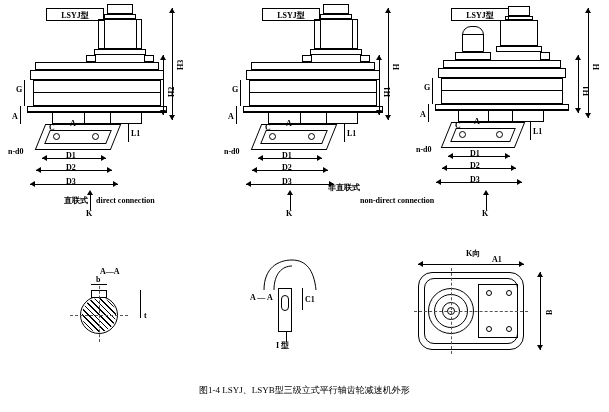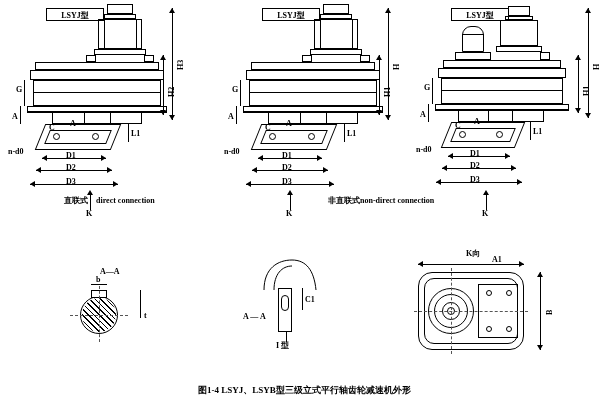--- a/index.html
+++ b/index.html
@@ -9,21 +9,21 @@
   .lbl.b{font-weight:bold;}
   .lbl.rot{transform-origin:left top;}
   .ln{position:absolute;background:#000;}
   .h1{height:1px;}
   .v1{width:1px;}
   .box{position:absolute;border:1px solid #000;box-sizing:border-box;}
   .boxt{position:absolute;border:1px solid #000;box-sizing:border-box;background:#fff;}
   .cl{position:absolute;border-top:1px dashed #555;}
   .clv{position:absolute;border-left:1px dashed #555;}
   .hatch{position:absolute;background:repeating-linear-gradient(45deg,#000 0 1px,transparent 1px 4px);}
-  .caption{position:absolute;left:0;width:609px;text-align:center;font-size:9px;font-weight:bold;}
+  .caption{position:absolute;left:0;width:609px;text-align:center;font-size:9px;font-weight:normal;}
   .title-box{position:absolute;border:1px solid #000;background:#fff;font-size:8px;font-weight:bold;text-align:center;box-sizing:border-box;padding-top:1px;}
   .circ{position:absolute;border:1px solid #000;border-radius:50%;box-sizing:border-box;}
   .arrowd{position:absolute;width:0;height:0;border-left:3px solid transparent;border-right:3px solid transparent;border-top:5px solid #000;}
   .arrowu{position:absolute;width:0;height:0;border-left:3px solid transparent;border-right:3px solid transparent;border-bottom:5px solid #000;}
   .arrowl{position:absolute;width:0;height:0;border-top:3px solid transparent;border-bottom:3px solid transparent;border-right:5px solid #000;}
   .arrowr{position:absolute;width:0;height:0;border-top:3px solid transparent;border-bottom:3px solid transparent;border-left:5px solid #000;}
 </style>
 </head>
 <body>
 
@@ -155,21 +155,21 @@
 
   <div class="ln h1" style="left:246px;top:184px;width:88px;"></div>
   <div class="arrowl" style="left:246px;top:181px;"></div>
   <div class="arrowr" style="left:329px;top:181px;"></div>
   <div class="lbl b" style="left:282px;top:178px;">D3</div>
 
   <div class="ln v1" style="left:290px;top:192px;height:18px;"></div>
   <div class="arrowu" style="left:287px;top:190px;"></div>
   <div class="lbl b" style="left:286px;top:210px;">K</div>
 
-  <div class="lbl b" style="left:328px;top:197px;">非直联式</div>
+  <div class="lbl b" style="left:328px;top:184px;">非直联式</div>
   <div class="lbl b" style="left:360px;top:197px;">non-direct connection</div>
 
   <div class="title-box" style="left:451px;top:8px;width:58px;height:13px;">LSYJ型</div>
 
   <div class="box" style="left:508px;top:6px;width:22px;height:10px;"></div>
   <div class="box" style="left:505px;top:16px;width:28px;height:4px;"></div>
   <div class="box" style="left:500px;top:20px;width:38px;height:26px;"></div>
   <div class="box" style="left:496px;top:46px;width:46px;height:6px;"></div>
   <div class="boxt" style="left:462px;top:26px;width:22px;height:26px;border-radius:9px 9px 0 0;"></div>
   <div class="ln h1" style="left:462px;top:34px;width:22px;"></div>
@@ -234,21 +234,21 @@
   <div class="circ" style="left:80px;top:296px;width:38px;height:38px;"></div>
   <div class="hatch" style="left:82px;top:298px;width:34px;height:34px;border-radius:50%;"></div>
   <div class="boxt" style="left:91px;top:290px;width:16px;height:8px;"></div>
   <div class="ln h1" style="left:91px;top:284px;width:16px;"></div>
   <div class="lbl b" style="left:96px;top:276px;">b</div>
   <div class="ln v1" style="left:140px;top:290px;height:28px;"></div>
   <div class="lbl b" style="left:144px;top:312px;">t</div>
   <div class="clv" style="left:99px;top:286px;height:56px;"></div>
   <div class="cl" style="left:70px;top:315px;width:58px;"></div>
 
-  <div class="lbl b" style="left:243px;top:294px;margin-top:19px;">A — A</div>
+  <div class="lbl b" style="left:250px;top:294px;">A — A</div>
   <div class="boxt" style="left:278px;top:288px;width:14px;height:44px;"></div>
   <div class="boxt" style="left:281px;top:295px;width:8px;height:16px;border-radius:4px;"></div>
   <div class="ln h1" style="left:278px;top:288px;width:14px;"></div>
   <svg style="position:absolute;left:262px;top:258px;width:60px;height:34px;overflow:visible;">
     <path d="M2,32 C2,10 16,2 30,2 C44,2 52,12 54,32" fill="none" stroke="#000" stroke-width="1"></path>
     <path d="M12,32 C12,16 20,8 30,8" fill="none" stroke="#000" stroke-width="1"></path>
   </svg>
   <div class="ln v1" style="left:302px;top:288px;height:22px;"></div>
   <div class="lbl b" style="left:305px;top:296px;">C1</div>
   <div class="ln v1" style="left:286px;top:332px;height:10px;"></div>

